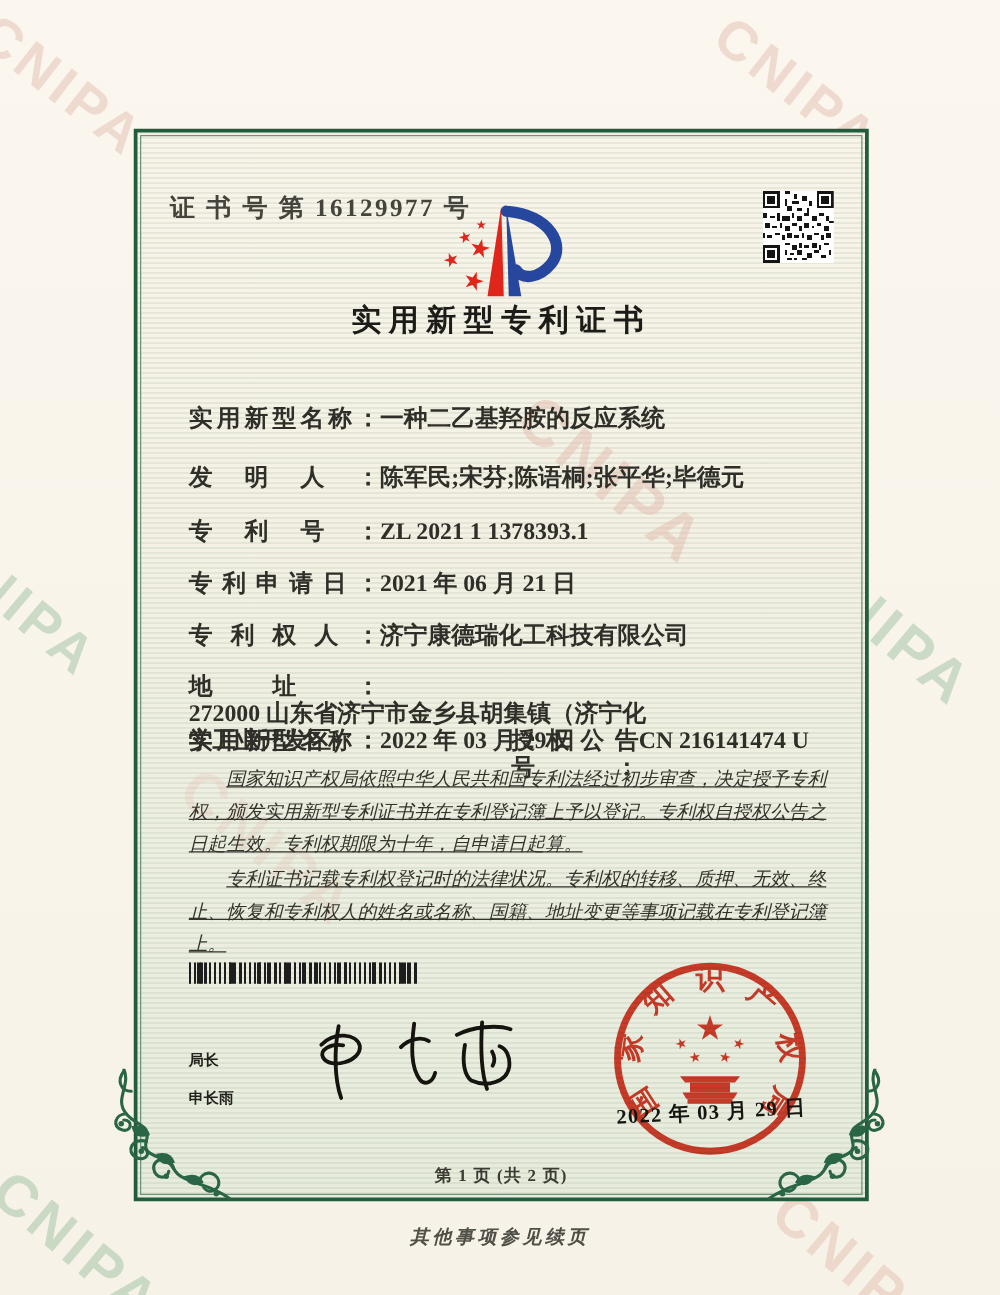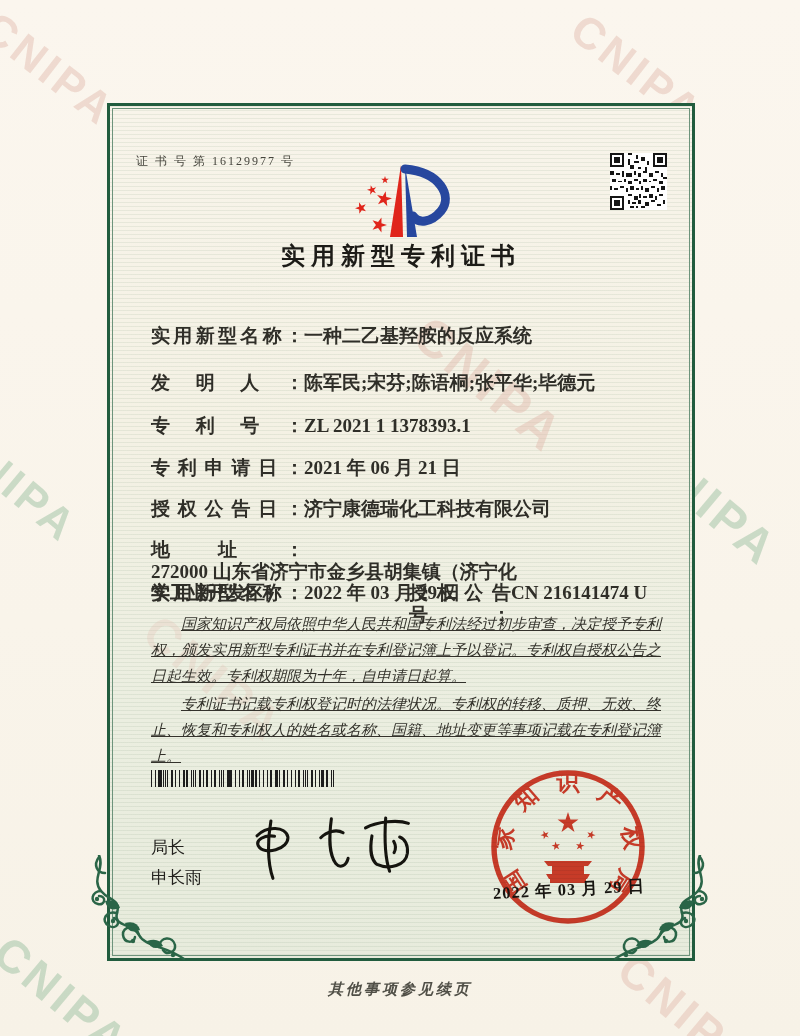--- a/index.html
+++ b/index.html
@@ -15,22 +15,22 @@
   
   .cert-box{position:absolute;left:107px;top:103px;width:588px;height:858px;z-index:1;
         border:3px solid #215c3e;box-sizing:border-box;
         background:
           repeating-linear-gradient(180deg,rgba(120,150,120,0.13) 0 1px,rgba(0,0,0,0) 1px 4px),
           linear-gradient(180deg,#f8f4ea 0%,#f4f1e4 38%,#ebeee0 72%,#e7ebdc 100%);}
   .cert-inner-line{position:absolute;inset:2px;border:1px solid #6d937b;pointer-events:none;}
   .cert-box > *{z-index:1;}
   .wm-in{z-index:0;}
   
-  .cert-number{position:absolute;left:26px;top:47px;font-size:12px;letter-spacing:2px;
-      color:#45443c;font-weight:400;}
+  .cert-number{position:absolute;left:26px;top:47px;font-size:20px;letter-spacing:2px;
+      color:#45443c;font-weight:700;}
   .logo{position:absolute;left:233px;top:42px;width:130px;height:102px;}
   .qr{position:absolute;left:500px;top:46px;width:57px;height:59px;}
   .cert-title{position:absolute;left:0;top:134px;width:100%;text-align:center;
       font-size:24px;font-weight:700;letter-spacing:6px;color:#1c1b17;}
   
   .field-row{position:absolute;left:41px;width:520px;font-size:19px;color:#2f2e28;
       font-weight:600;line-height:22px;}
   .f-label{display:inline-block;width:153px;text-align:justify;text-align-last:justify;
       vertical-align:top;}
   .f-value{display:inline-block;vertical-align:top;}
@@ -43,21 +43,21 @@
   .paras p{margin:0 0 2px 0;font-size:15px;line-height:26px;color:#33322b;
       text-indent:2em;text-align:justify;font-style:italic;text-decoration:underline;}
   
   .barcode{position:absolute;left:41px;top:664px;width:184px;height:17px;
       background:
         repeating-linear-gradient(90deg,#1d1d1d 0 1.5px,rgba(0,0,0,0) 1.5px 4px),
         repeating-linear-gradient(90deg,#1d1d1d 0 1px,rgba(0,0,0,0) 1px 7px),
         repeating-linear-gradient(90deg,rgba(0,0,0,0) 0 9px,#1d1d1d 9px 11.5px,rgba(0,0,0,0) 11.5px 23px);}
   
   .director{position:absolute;left:41px;top:727px;font-family:"Liberation Sans","DejaVu Sans",sans-serif;
-      font-size:17px;font-weight:400;color:#23221e;line-height:30px;}
+      font-size:12px;font-weight:700;color:#23221e;line-height:30px;}
   .signature{position:absolute;left:123px;top:700px;width:205px;height:88px;}
   
   .seal{position:absolute;left:350px;top:659px;width:216px;height:168px;opacity:.93;
       mix-blend-mode:multiply;}
   .seal-date{position:absolute;left:368px;top:773px;width:182px;text-align:center;
       font-size:16.5px;font-weight:700;color:#171511;letter-spacing:1px;transform:rotate(-3deg);}
   .page-info{position:absolute;left:0;top:826px;width:100%;text-align:center;
       font-size:13.5px;color:#3b3a33;font-weight:600;letter-spacing:1px;}
   
   .flourish{position:absolute;top:855px;width:98px;height:118px;z-index:2;}
@@ -117,21 +117,21 @@
     <div class="field-row r2">
       <span class="f-label">发明人：</span><span class="f-value">陈军民;宋芬;陈语桐;张平华;毕德元</span>
     </div>
     <div class="field-row r3">
       <span class="f-label">专利号：</span><span class="f-value">ZL 2021 1 1378393.1</span>
     </div>
     <div class="field-row r4">
       <span class="f-label">专利申请日：</span><span class="f-value">2021 年 06 月 21 日</span>
     </div>
     <div class="field-row r5">
-      <span class="f-label">授权公告日：</span><span class="f-value">济宁康德瑞化工科技有限公司</span>
+      <span class="f-label">专利权人：</span><span class="f-value">济宁康德瑞化工科技有限公司</span>
     </div>
     <div class="field-row r6">
       <span class="f-label">地址：</span><span class="f-value">272000 山东省济宁市金乡县胡集镇（济宁化学工业开发区）</span>
     </div>
     <div class="field-row r7">
       <span class="f-label">实用新型名称：</span><span class="f-value">2022 年 03 月 29 日</span>
       <span class="pair2">
         <span class="f-label2">授权公告号：</span><span class="f-value">CN 216141474 U</span>
       </span>
     </div>
@@ -179,20 +179,21 @@
         <path transform="translate(120,81) scale(4.5) rotate(10)" d="M0,-1 L.224,-.309 .951,-.309 .363,.118 .588,.809 0,.382 -.588,.809 -.363,.118 -.951,-.309 -.224,-.309 Z"></path>
         <path transform="translate(131,70) scale(4.5) rotate(20)" d="M0,-1 L.224,-.309 .951,-.309 .363,.118 .588,.809 0,.382 -.588,.809 -.363,.118 -.951,-.309 -.224,-.309 Z"></path>
         <path d="M84 96 L132 96 L128 101 L88 101 Z"></path>
         <rect x="92" y="101" width="32" height="8"></rect>
         <path d="M86 109 L130 109 L127 114 L89 114 Z"></path>
         <rect x="90" y="114" width="36" height="4"></rect>
       </g>
     </svg>
     <div class="seal-date">2022 年 03 月 29 日</div>
 
+    <div class="page-info">第 1 页 (共 2 页)</div>
   </div>
 
   <svg class="flourish flourish-left" viewBox="0 0 98 118">
     <g fill="none" stroke="#2a6547" stroke-width="2.5" stroke-linecap="round">
       <path d="M10 0 C16 14 2 24 12 36 C20 46 32 44 28 58"></path>
       <path d="M28 58 C24 72 44 68 50 80 C56 92 76 90 95 104"></path>
       <path d="M10 2 c-6 8 -2 16 6 16"></path>
       <path d="M12 36 c-9 0 -12 11 -3 13 c7 2 9 -8 1 -8"></path>
       <path d="M28 58 c-11 -3 -17 8 -8 13 c8 4 13 -5 5 -8"></path>
       <path d="M50 80 c-3 -11 -17 -9 -16 0 c1 8 11 9 12 2"></path>

